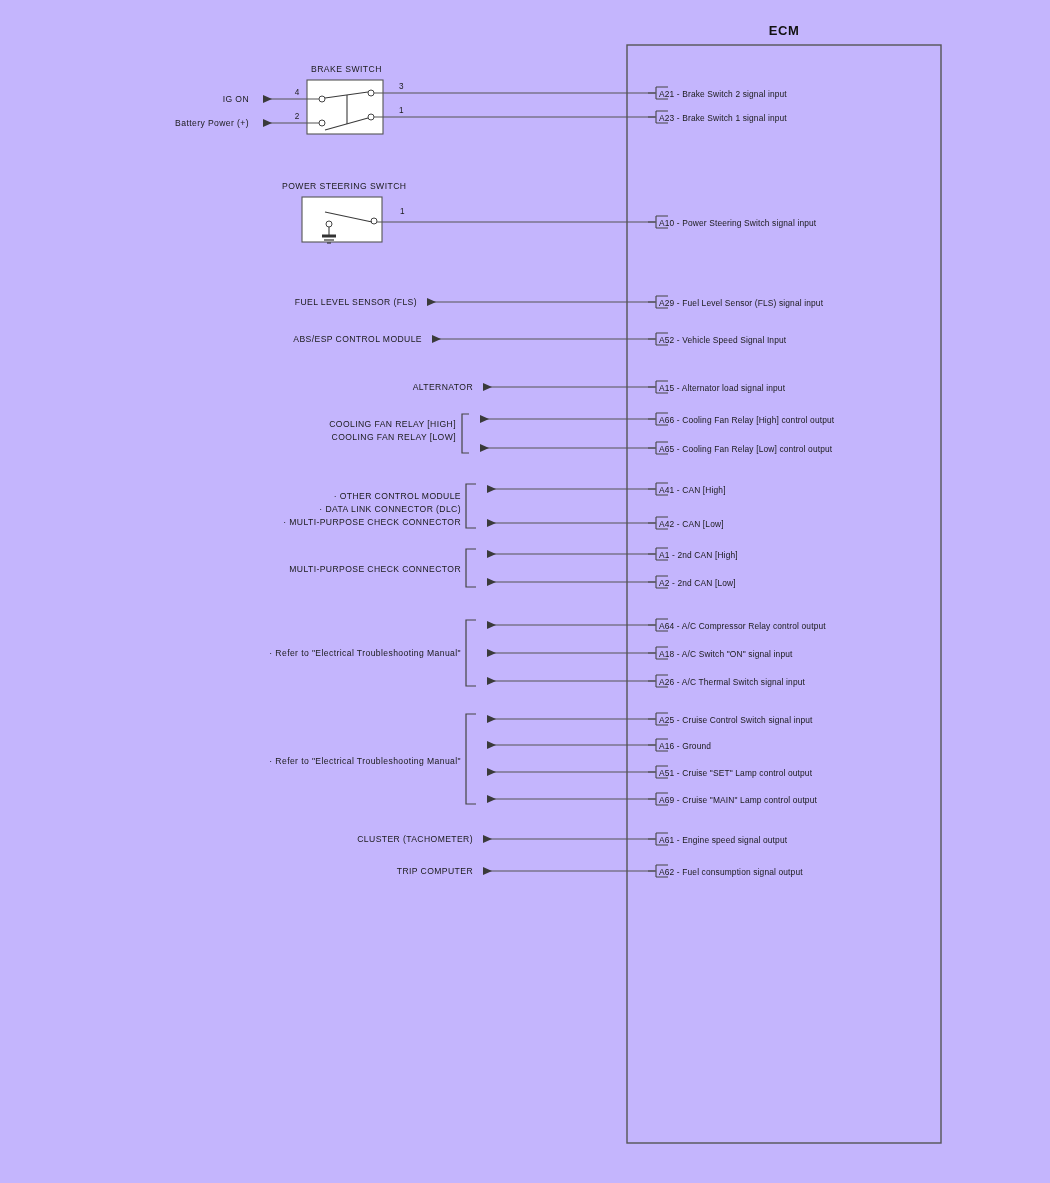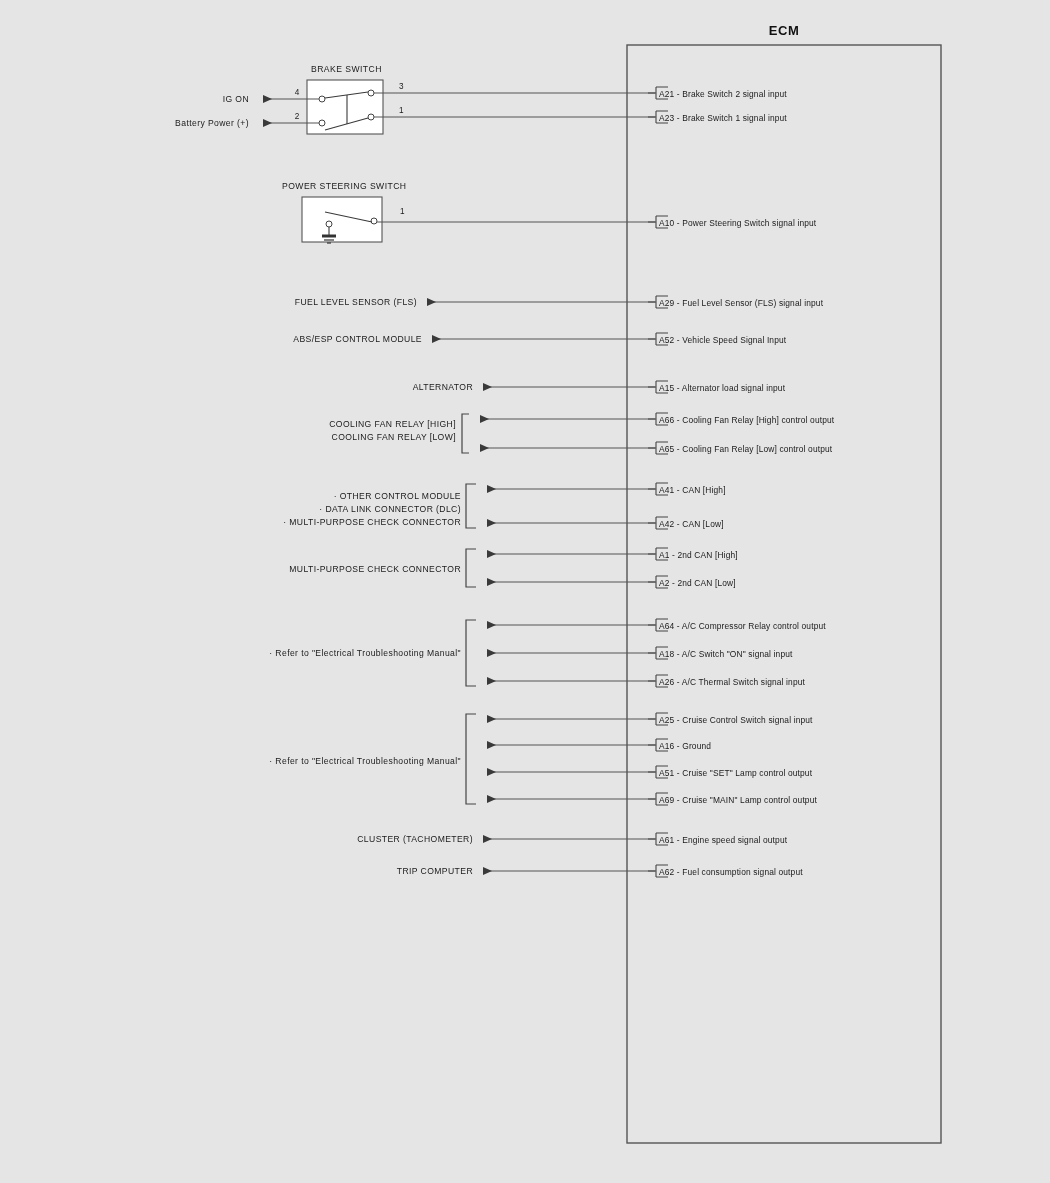--- a/index.html
+++ b/index.html
@@ -9,21 +9,21 @@
     background: #ffffff;
   }
   body {
     font-family: "Liberation Sans", sans-serif;
     color: #1a1a1a;
   }
   #sheet {
     position: relative;
     width: 1050px;
     height: 1183px;
-    background: #e5e5e5;
+    background: #c4b5fd;
     overflow: hidden;
   }
   #diagram {
     position: absolute;
     left: 0;
     top: 0;
   }
   .ecm-title {
     font-size: 13px;
     font-weight: bold;

